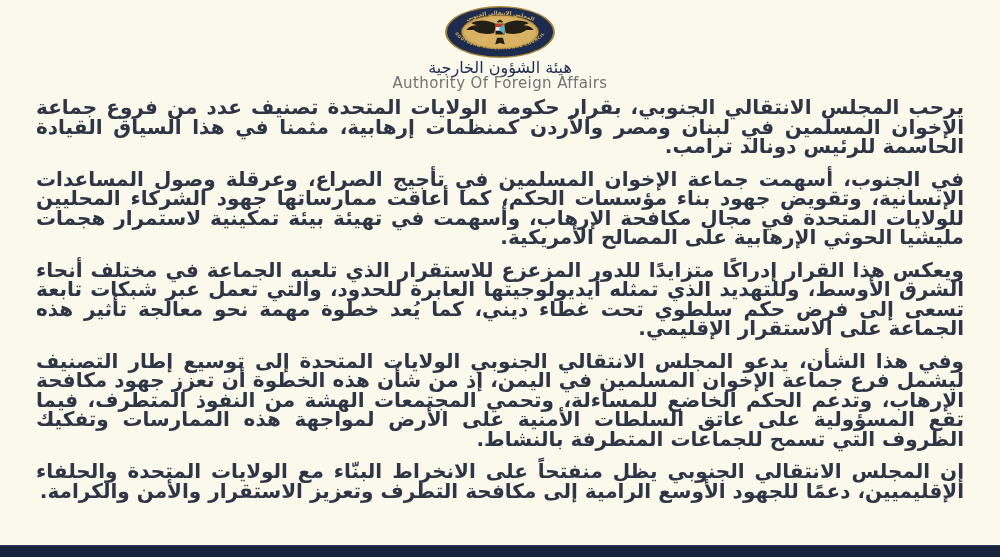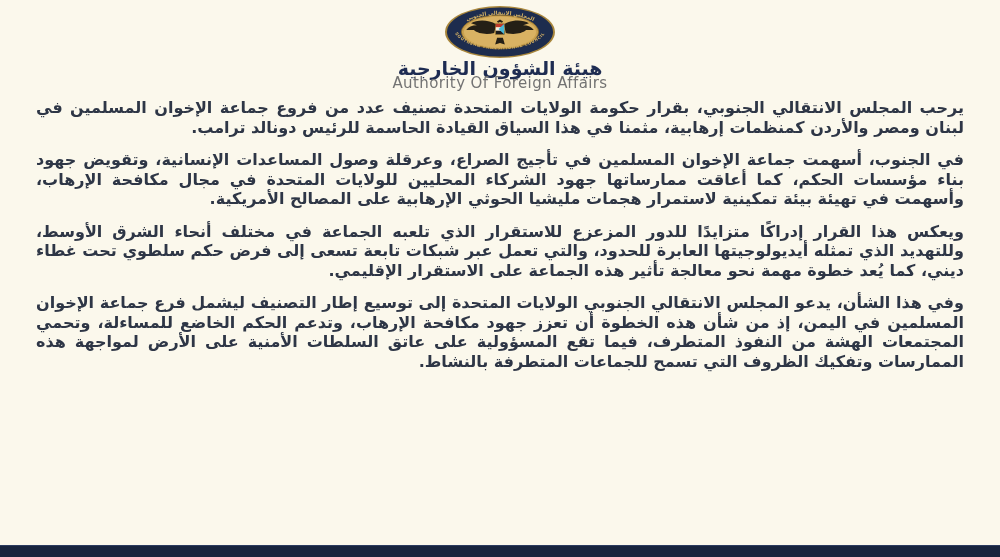--- a/index.html
+++ b/index.html
@@ -21,40 +21,40 @@
     padding-top: 5px;
   }
   .emblem {
     display: block;
     margin: 0 auto;
     width: 116px;
     height: 54px;
   }
   .org-ar {
     direction: rtl;
-    font-size: 19px;
-    font-weight: bold;
+    font-size: 16px;
+    font-weight: normal;
     color: #1e2c52;
     line-height: 16px;
     margin-top: 1px;
   }
   .org-en {
     font-size: 15px;
     font-weight: normal;
     color: #737373;
     letter-spacing: 0.4px;
     line-height: 14px;
   }
   
   .statement {
     direction: rtl;
     text-align: justify;
     padding: 8px 36px 0 36px;
     color: #2e3646;
-    font-size: 16px;
+    font-size: 20px;
     font-weight: bold;
     line-height: 19.5px;
   }
   .statement p {
     margin: 0 0 13px 0;
   }
   .statement p:last-child { margin-bottom: 0; }
   
   .footer-bar {
     position: absolute;
@@ -115,17 +115,18 @@
 
     <div class="org-ar">هيئة الشؤون الخارجية</div>
     <div class="org-en">Authority Of Foreign Affairs</div>
   </header>
 
   <main class="statement">
     <p>يرحب المجلس الانتقالي الجنوبي، بقرار حكومة الولايات المتحدة تصنيف عدد من فروع جماعة الإخوان المسلمين في لبنان ومصر والأردن كمنظمات إرهابية، مثمنا في هذا السياق القيادة الحاسمة للرئيس دونالد ترامب.</p>
     <p>في الجنوب، أسهمت جماعة الإخوان المسلمين في تأجيج الصراع، وعرقلة وصول المساعدات الإنسانية، وتقويض جهود بناء مؤسسات الحكم، كما أعاقت ممارساتها جهود الشركاء المحليين للولايات المتحدة في مجال مكافحة الإرهاب، وأسهمت في تهيئة بيئة تمكينية لاستمرار هجمات مليشيا الحوثي الإرهابية على المصالح الأمريكية.</p>
     <p>ويعكس هذا القرار إدراكًا متزايدًا للدور المزعزع للاستقرار الذي تلعبه الجماعة في مختلف أنحاء الشرق الأوسط، وللتهديد الذي تمثله أيديولوجيتها العابرة للحدود، والتي تعمل عبر شبكات تابعة تسعى إلى فرض حكم سلطوي تحت غطاء ديني، كما يُعد خطوة مهمة نحو معالجة تأثير هذه الجماعة على الاستقرار الإقليمي.</p>
     <p>وفي هذا الشأن، يدعو المجلس الانتقالي الجنوبي الولايات المتحدة إلى توسيع إطار التصنيف ليشمل فرع جماعة الإخوان المسلمين في اليمن، إذ من شأن هذه الخطوة أن تعزز جهود مكافحة الإرهاب، وتدعم الحكم الخاضع للمساءلة، وتحمي المجتمعات الهشة من النفوذ المتطرف، فيما تقع المسؤولية على عاتق السلطات الأمنية على الأرض لمواجهة هذه الممارسات وتفكيك الظروف التي تسمح للجماعات المتطرفة بالنشاط.</p>
+    <p>إن المجلس الانتقالي الجنوبي يظل منفتحاً على الانخراط البنّاء مع الولايات المتحدة والحلفاء الإقليميين، دعمًا للجهود الأوسع الرامية إلى مكافحة التطرف وتعزيز الاستقرار والأمن والكرامة.</p>
   </main>
 
   <footer class="footer-bar"></footer>
 
 </div>
 
 </body></html>

